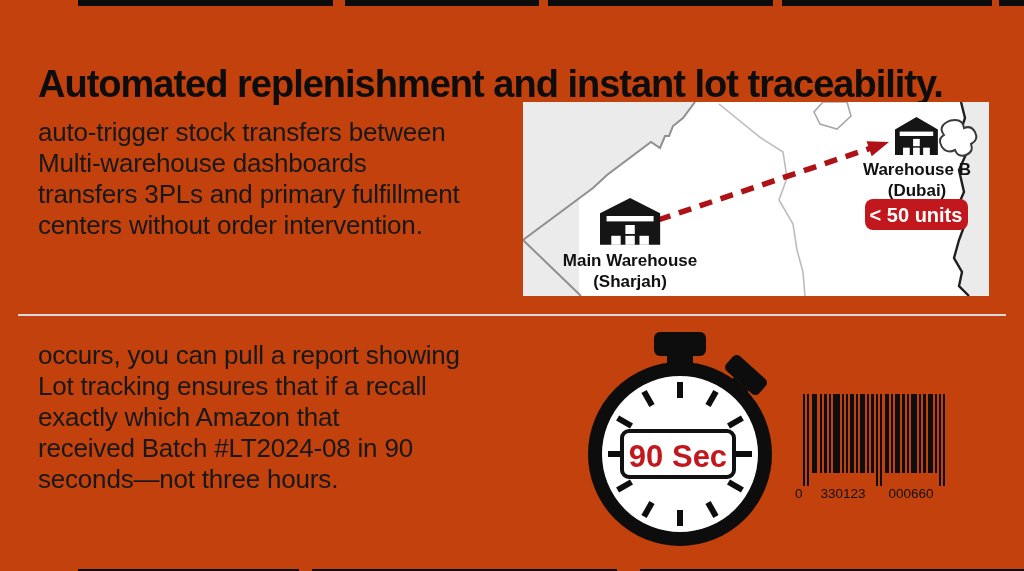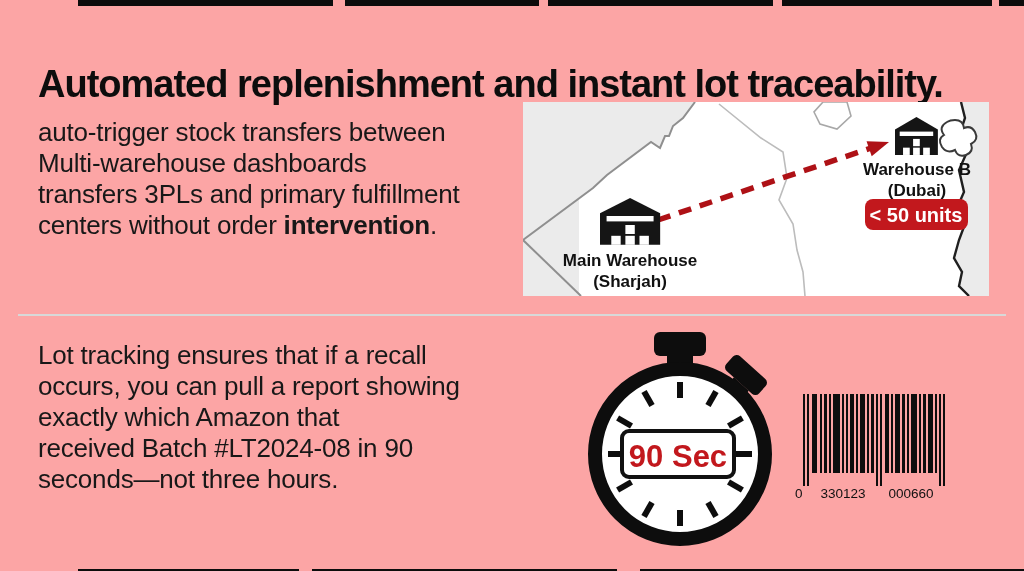--- a/index.html
+++ b/index.html
@@ -1,31 +1,31 @@
 <!DOCTYPE html>
 <html><head>
 <meta charset="utf-8">
 <style>
   html,body{margin:0;padding:0;background:#ffffff;}
   .page{
-    position:relative;width:1024px;height:571px;background:#fca5a5;overflow:hidden;
+    position:relative;width:1024px;height:571px;background:#c2410c;overflow:hidden;
     font-family:"Liberation Sans","DejaVu Sans",sans-serif;color:#141414;
   }
   .edge-seg{position:absolute;background:#0c0c0c;}
   .edge-top{top:0;height:6px;}
   .edge-bottom{bottom:0;height:2px;}
   .title{
     position:absolute;left:38px;top:40px;width:960px;
     font-size:38px;font-weight:700;letter-spacing:-1px;color:#0d0d0d;line-height:1.05;
   }
   .para{
     position:absolute;left:38px;width:500px;
     font-size:26px;line-height:31px;letter-spacing:-0.2px;color:#181818;
   }
-  .para b{font-weight:700;}
+  .para b{font-weight:400;}
   .para-1{top:117px;}
   .para-2{top:340px;}
   .divider{position:absolute;left:18px;top:314px;width:988px;height:2px;background:#d8d8d8;}
   .map-svg{position:absolute;left:523px;top:102px;}
   .stopwatch-svg{position:absolute;left:580px;top:330px;}
   .barcode-svg{position:absolute;left:795px;top:388px;}
   svg text{font-family:"Liberation Sans","DejaVu Sans",sans-serif;}
 </style>
 </head>
 <body>
@@ -94,22 +94,22 @@
     <text x="394" y="73" text-anchor="middle" font-size="17" font-weight="bold" fill="#111111">Warehouse B</text>
     <text x="394" y="94" text-anchor="middle" font-size="17" font-weight="bold" fill="#111111">(Dubai)</text>
 
     <rect x="342" y="97" width="103" height="31" rx="8" fill="#c2181d"></rect>
     <text x="393" y="120" text-anchor="middle" font-size="20" font-weight="bold" fill="#ffffff">&lt; 50 units</text>
   </svg>
 
   <div class="divider"></div>
 
   <div class="para para-2">
+    <div>occurs, you can pull a report showing</div>
     <div>Lot tracking ensures that if a recall</div>
-    <div>occurs, you can pull a report showing</div>
     <div>exactly which Amazon that</div>
     <div>received Batch #LT2024-08 in 90</div>
     <div>seconds—not three hours.</div>
   </div>
 
   <svg class="stopwatch-svg" width="200" height="222" viewBox="0 0 200 222">
 
     <rect x="74" y="2" width="52" height="24" rx="6" fill="#0d0d0d"></rect>
     <rect x="87" y="24" width="26" height="18" fill="#0d0d0d"></rect>
 

